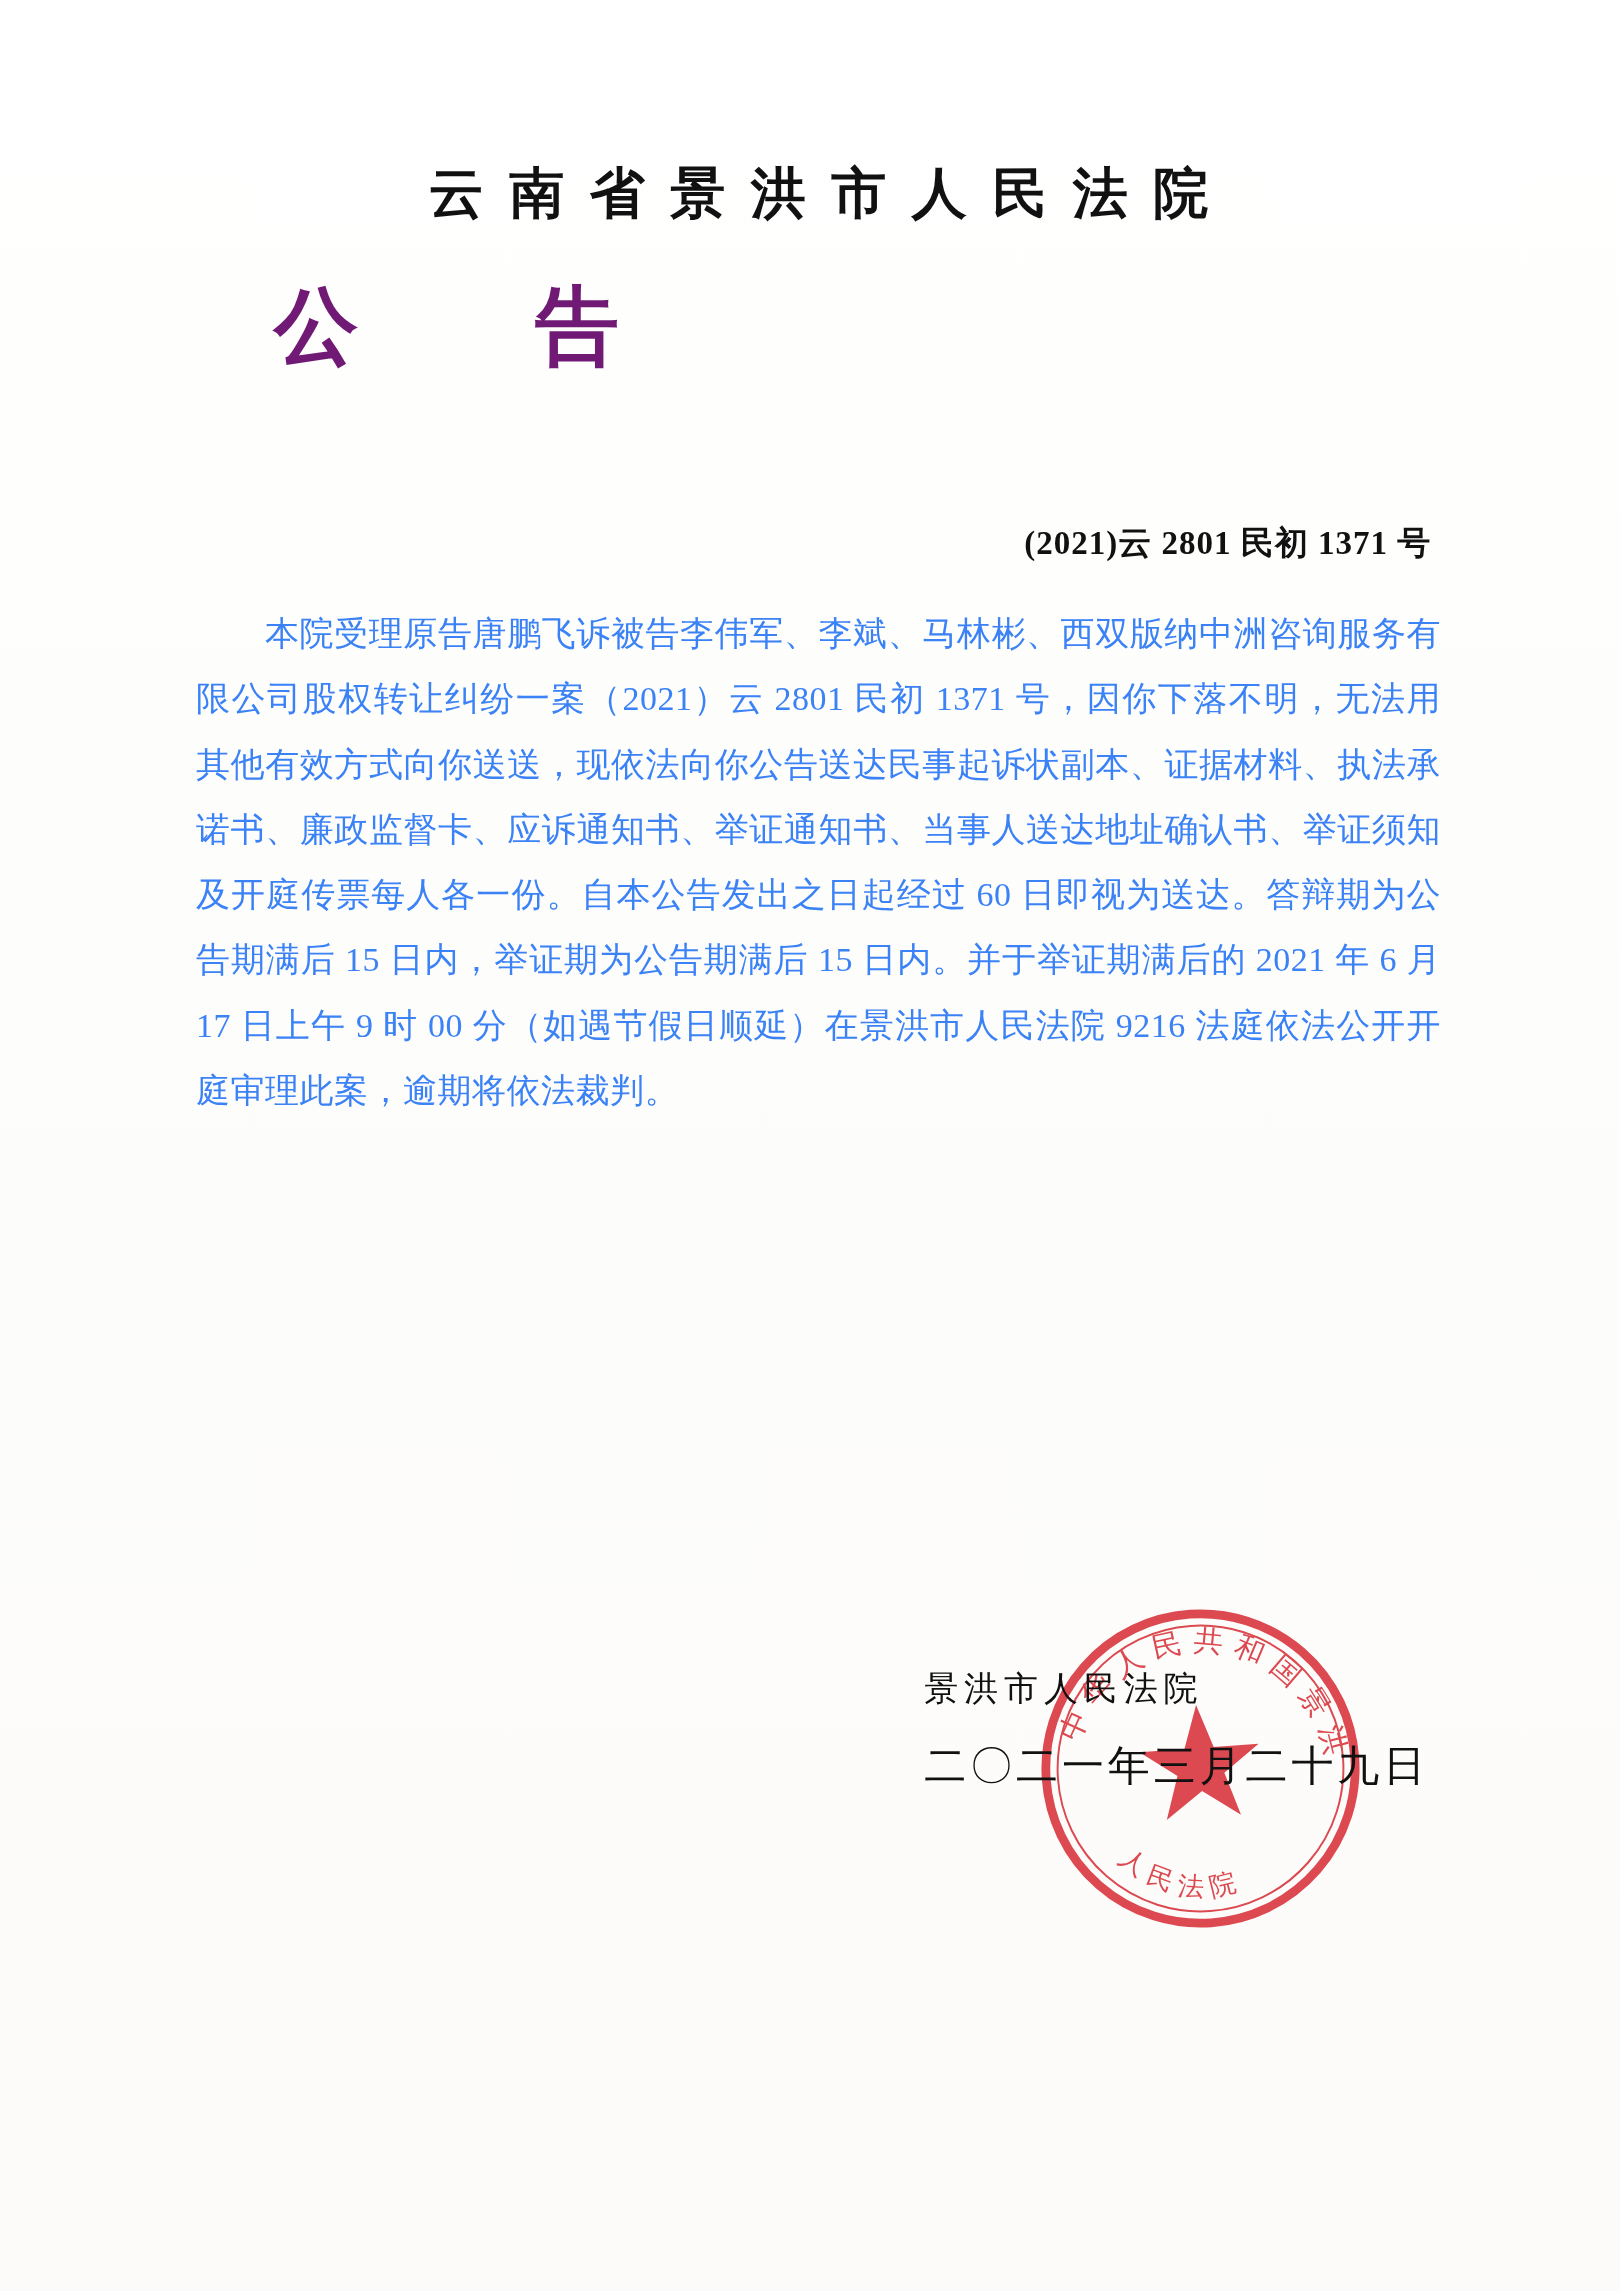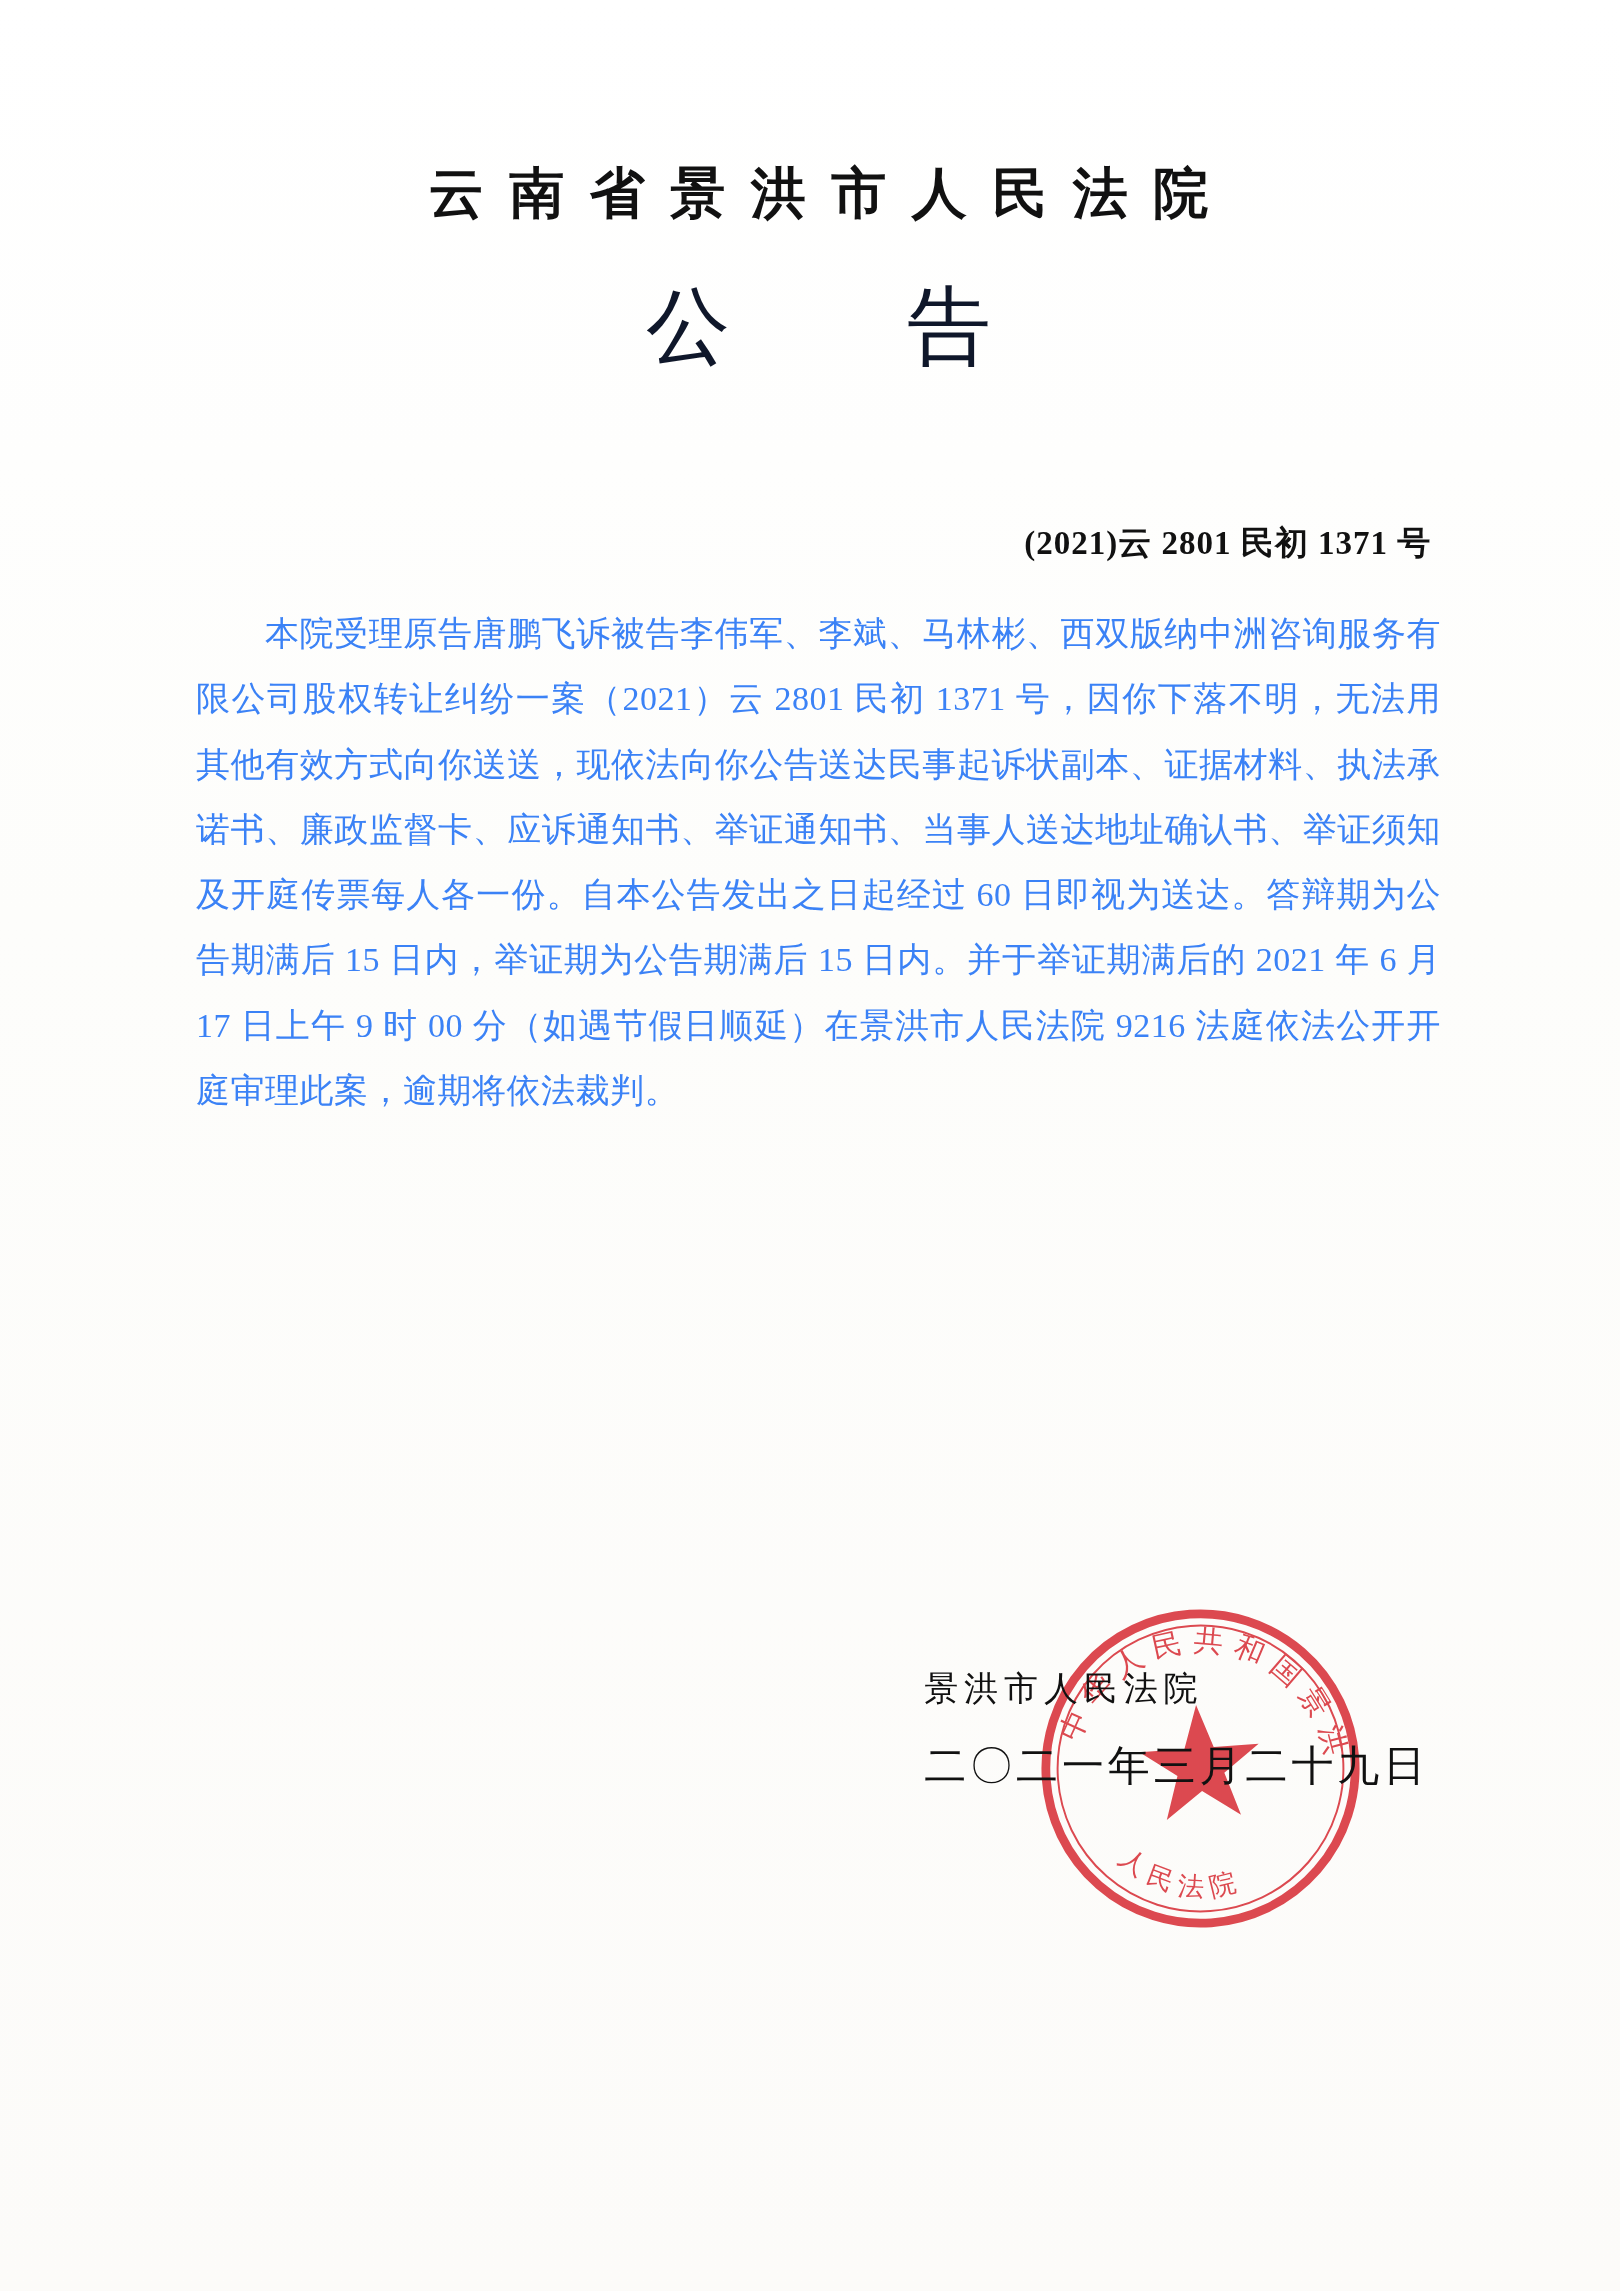--- a/index.html
+++ b/index.html
@@ -46,26 +46,26 @@
     letter-spacing: 25.5px;
     text-indent: 25.5px;
     font-weight: 700;
     color: #111;
     font-family: "Liberation Serif", "DejaVu Serif", serif;
     white-space: nowrap;
   }
 
   .doc-title {
     margin-top: 39px;
-    text-align: center;
+    text-align: left;
     font-size: 84px;
     letter-spacing: 78px;
     text-indent: 78px;
-    font-weight: 400;
-    color: #0f172a;
+    font-weight: 700;
+    color: #701a75;
   }
 
   .case-no {
     margin-top: 137px;
     text-align: right;
     padding-right: 9.8px;
     font-size: 33px;
     letter-spacing: 1px;
     color: #111;
     font-weight: bold;

